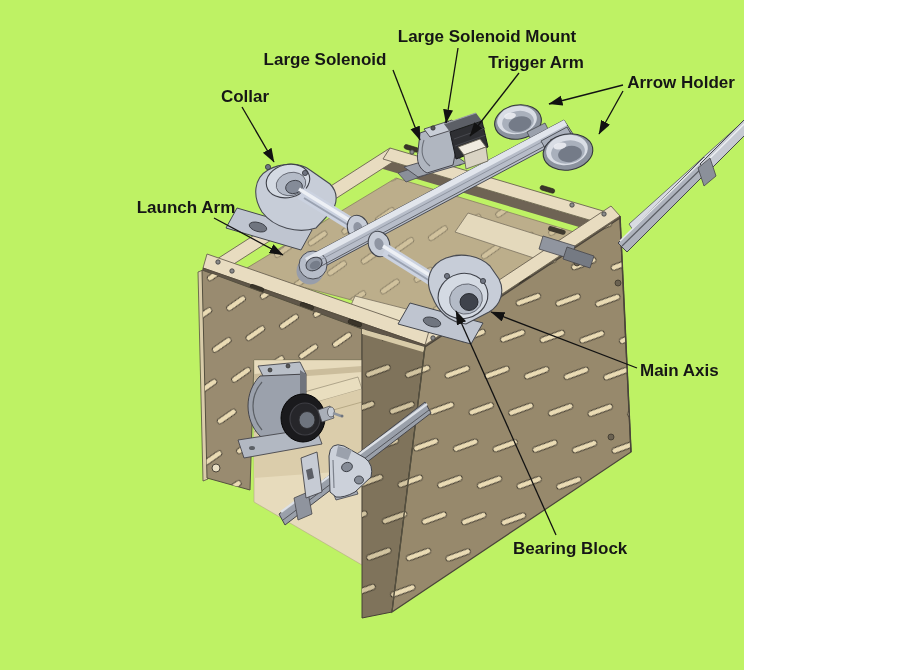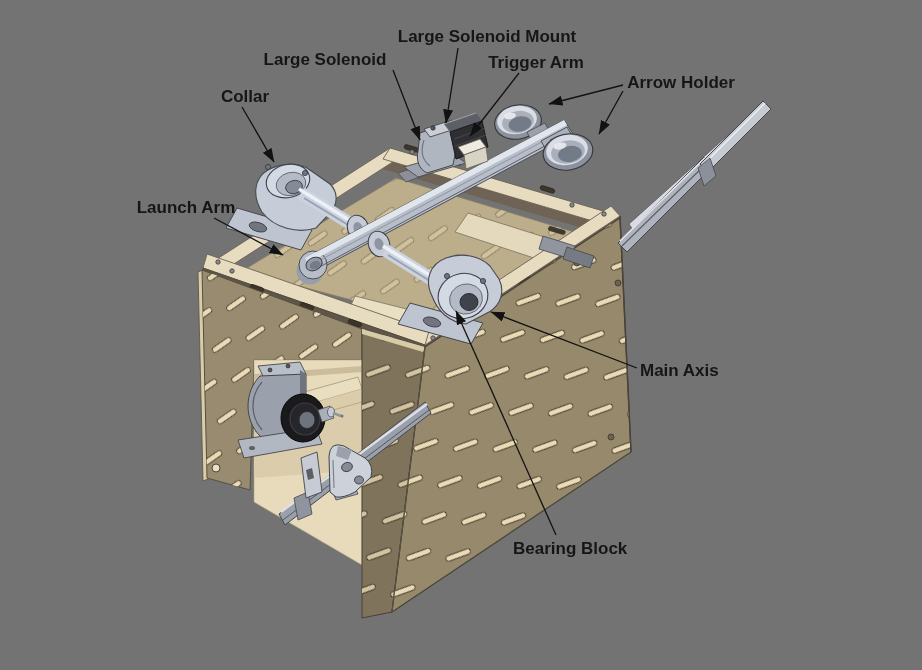--- a/index.html
+++ b/index.html
@@ -1,16 +1,16 @@
 <!DOCTYPE html>
 <html><head>
 <meta charset="utf-8">
 <style>
   html,body{margin:0;padding:0;background:#ffffff;}
-  .stage{position:relative;width:922px;height:670px;background:#737373;overflow:hidden;
+  .stage{position:relative;width:744px;height:670px;background:#bef264;overflow:hidden;
          font-family:"Liberation Sans",sans-serif;}
   svg{display:block}
   .lbl{font-family:"Liberation Sans","DejaVu Sans",sans-serif;font-weight:bold;
        font-size:17px;fill:#161616;}
   .leader{stroke:#121212;stroke-width:1.3;fill:none;}
 </style>
 </head>
 <body>
 
 <div class="stage">

